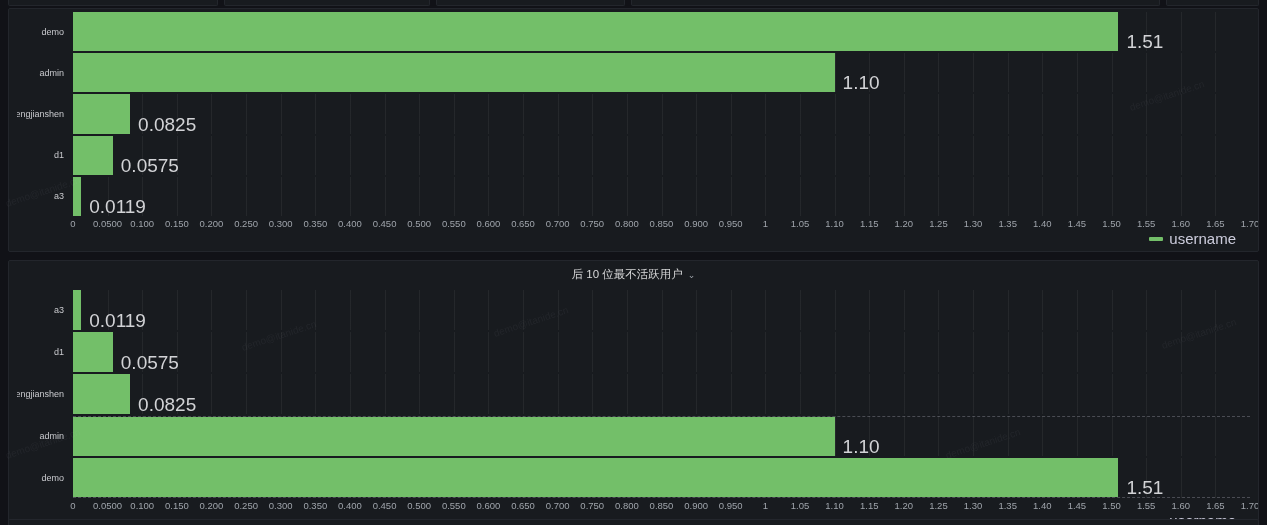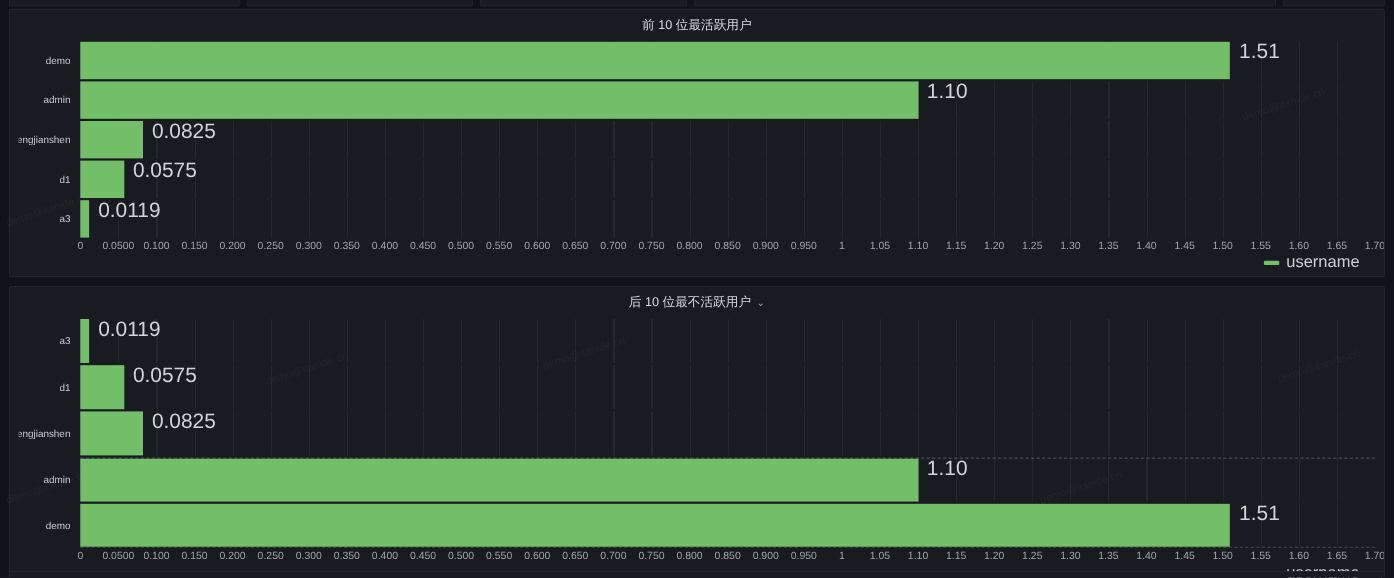--- a/index.html
+++ b/index.html
@@ -34,21 +34,21 @@
   }
   .panel-header .caret { font-size:9px; color:#9da3ab; margin-left:5px; position:relative; top:1px; }
   .chart { flex:1; display:flex; flex-direction:column; padding:2px 8px 4px 8px; min-height:0; }
   .rows { flex:1; display:flex; flex-direction:column; min-height:0; }
   .row { flex:1; display:flex; align-items:stretch; min-height:0; padding:1px 0; }
   .rlabel {
     flex:0 0 56px; display:flex; align-items:center; justify-content:flex-end;
     padding-right:9px; font-size:9px; color:#c9cace; white-space:nowrap; overflow:hidden;
   }
   .track {
-    flex:1; position:relative; display:flex; align-items:flex-start; min-width:0;
+    flex:1; position:relative; display:flex; align-items:flex-end; min-width:0;
     background-image:repeating-linear-gradient(90deg, rgba(255,255,255,0.055) 0 1px, transparent 1px calc(100%/34));
   }
   .track.dash-top { border-top:1px dashed rgba(204,204,220,0.28); }
   .track.dash-bottom { border-bottom:1px dashed rgba(204,204,220,0.28); }
   .bar { height:100%; background:#73bf69; flex:0 0 auto; }
   .bval { margin-left:8px; font-size:19px; color:#d2d3d6; line-height:1; white-space:nowrap; }
   .x-axis {
     flex:0 0 13px; position:relative; margin-left:56px; font-size:9.5px; color:#9fa4ab;
   }
   .x-axis .tick { position:absolute; top:1px; transform:translateX(-50%); white-space:nowrap; }
@@ -76,23 +76,20 @@
 
 <div class="top-strip">
   <div class="stub s1"></div>
   <div class="stub s2"></div>
   <div class="stub s3"></div>
   <div class="stub s4"></div>
   <div class="stub s5"></div>
 </div>
 
 <div class="panel p0">
-  <div class="panel-header">
-    <span>前 10 位最活跃用户</span>
-  </div>
   <div class="chart">
     <div class="rows">
         <div class="row">
           <div class="rlabel">demo</div>
           <div class="track">
             <div class="bar" style="width: 88.8235%; background: rgb(115, 191, 105);"></div>
             <span class="bval">1.51</span>
           </div>
         </div>
         <div class="row">

